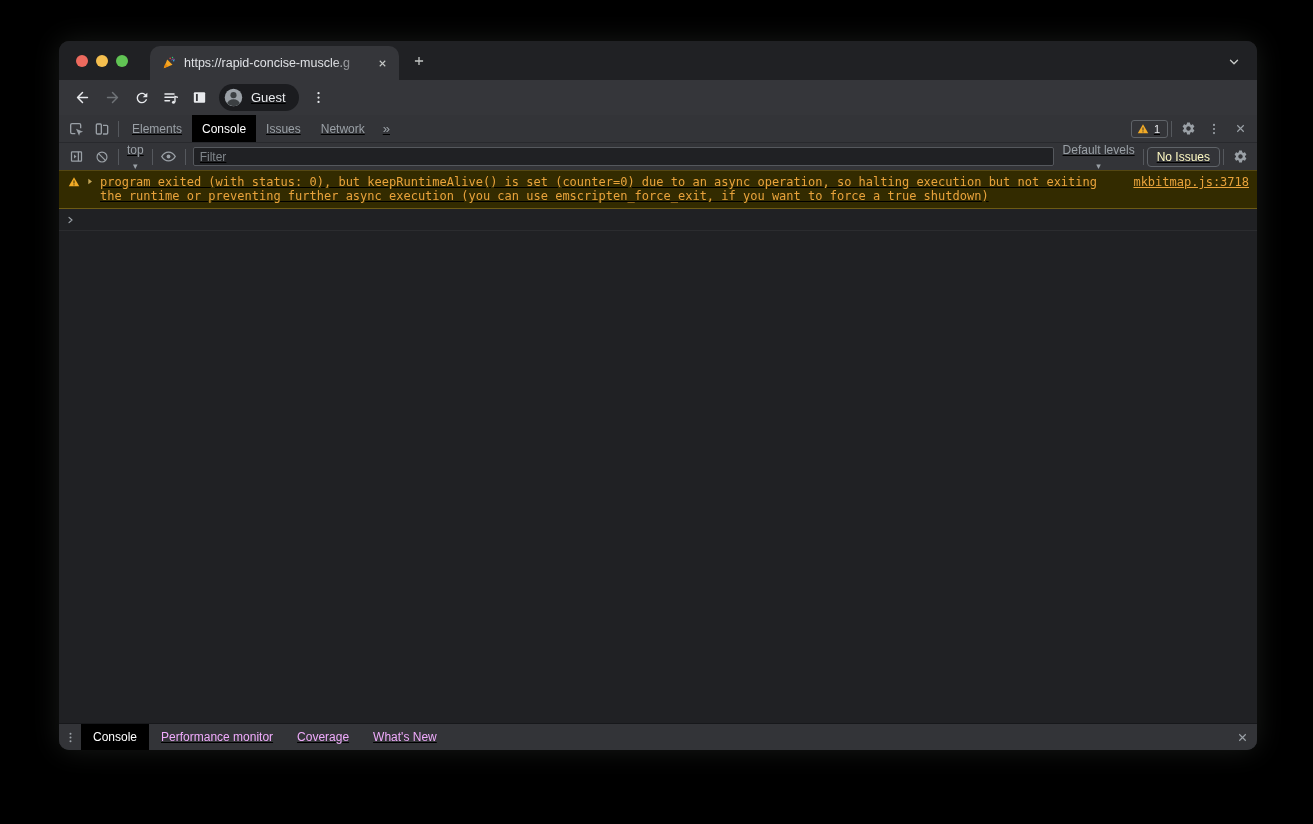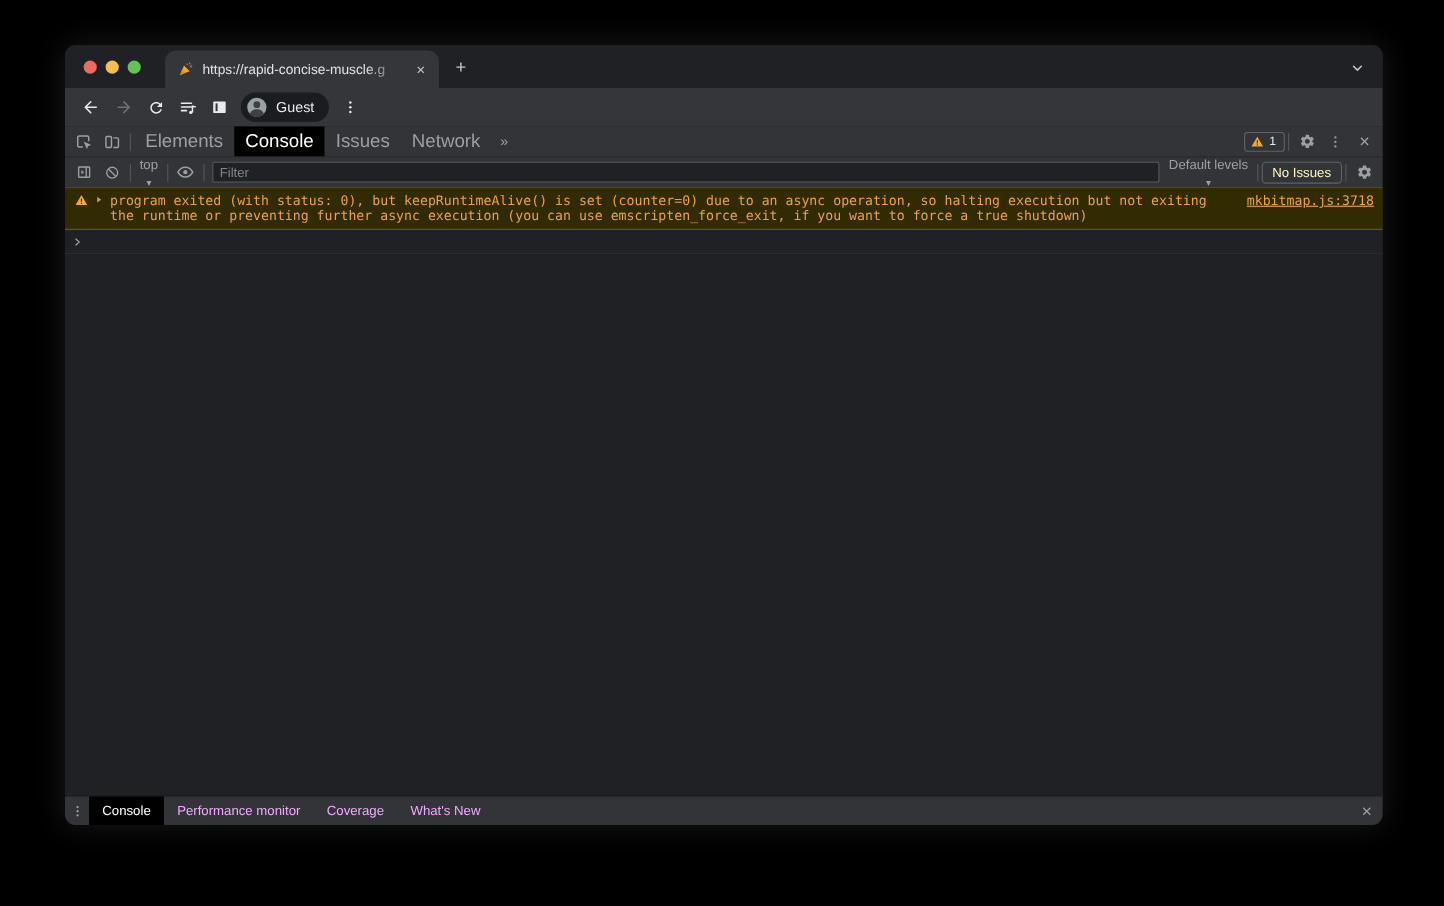--- a/index.html
+++ b/index.html
@@ -3,21 +3,21 @@
 <meta charset="utf-8">
 <style>
   * { margin:0; padding:0; box-sizing:border-box; }
   html,body { background:#000; }
   body { font-family:"Liberation Sans", sans-serif; }
   .stage { position:relative; width:1313px; height:824px; background:#000; overflow:hidden; }
   .window {
     position:absolute; left:59px; top:41px; width:1198px; height:709px;
     border-radius:10px; overflow:hidden; background:#202124;
     box-shadow:0 0 28px rgba(150,160,150,.16), 0 18px 55px rgba(0,0,0,.75);
-    display:flex; flex-direction:column;
+    display:flex; flex-direction:column;text-decoration:underline;
   }
   
   .tabstrip { position:relative; height:39px; background:#202124; flex:none; }
   .traffic { position:absolute; left:17px; top:14px; display:flex; gap:8px; }
   .light { width:12px; height:12px; border-radius:50%; }
   .light.red { background:var(--traffic-red,#ed6a5e); }
   .light.yellow { background:var(--traffic-yellow,#f5bf4f); }
   .light.green { background:var(--traffic-green,#61c454); }
   .tab {
     position:absolute; left:91px; bottom:0; width:249px; height:34px;
@@ -44,21 +44,21 @@
   .guest-label { color:#e8eaed; font-size:13px; }
   
   .content { flex:1; display:flex; min-height:0; }
   .page { width:628px; flex:none; background:#fff; }
   .page-text { margin:19px 16px; font-size:16.5px; color:#131313; letter-spacing:.1px; }
   
   .devtools { flex:1; min-width:0; background:#202124; display:flex; flex-direction:column; color:#9aa0a6; }
   .dt-row1 { height:28px; flex:none; background:#333438; display:flex; align-items:center; border-bottom:1px solid #28292d; padding:0 4px; }
   .icon-btn { width:26px; height:24px; display:flex; align-items:center; justify-content:center; color:#9aa0a6; cursor:pointer; flex:none; }
   .sep { width:1px; height:16px; background:#55585d; margin:0 3px; flex:none; }
-  .dt-tab { height:100%; display:flex; align-items:center; padding:0 10px; font-size:17px; color:#9aa0a6; white-space:nowrap; cursor:pointer; }
+  .dt-tab { height:100%; display:flex; align-items:center; padding:0 10px; font-size:12px; color:#9aa0a6; white-space:nowrap; cursor:pointer; }
   .dt-tab.active { background:#000; color:#fff; }
   .more-tabs { font-size:13px; padding:0 8px; cursor:pointer; }
   .spacer { flex:1; }
   .warn-badge { display:flex; align-items:center; gap:5px; border:1px solid #5f6368; border-radius:3px;
     padding:2px 7px 2px 5px; color:#e8eaed; font-size:11px; cursor:pointer; flex:none; }
   
   .dt-row2 { height:27px; flex:none; background:#333438; display:flex; align-items:center; padding:0 4px; }
   .ctx-select, .levels-select { display:flex; align-items:center; gap:4px; font-size:12px; color:#9aa0a6; padding:0 5px; cursor:pointer; white-space:nowrap;flex-direction:column; }
   .caret { font-size:9px; color:#9aa0a6; }
   .filter-input { flex:1; min-width:0; height:19px; margin:0 4px; background:#202124; border:1px solid #55585d;

